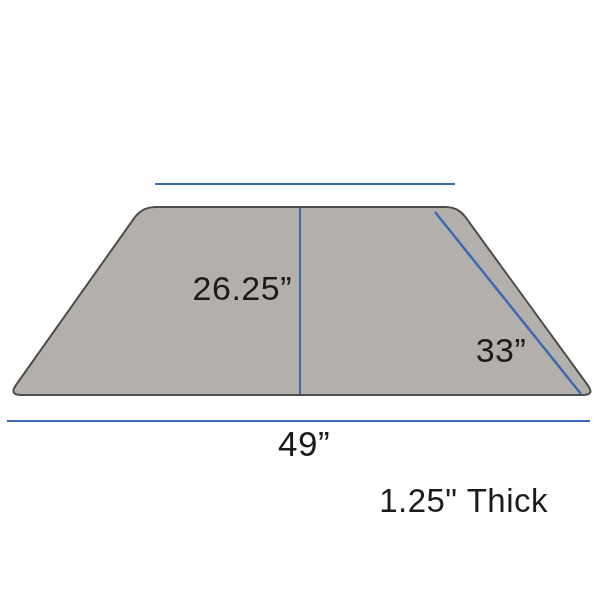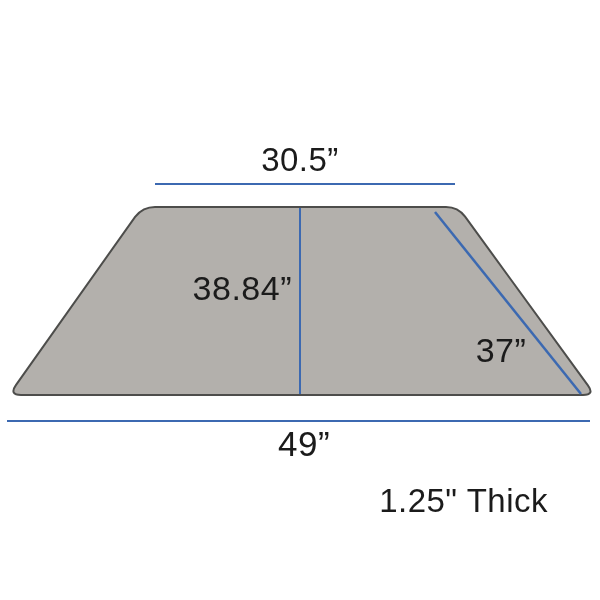--- a/index.html
+++ b/index.html
@@ -84,23 +84,22 @@
 
     <line x1="155" y1="184" x2="455" y2="184" stroke-width="2" stroke="#3c69b1"></line>
 
     <line x1="300" y1="208" x2="300" y2="394" stroke-width="2" stroke="#3c69b1"></line>
 
     <line x1="435" y1="212" x2="581" y2="394" stroke-width="2.5" stroke="#3c69b1"></line>
 
     <line x1="7" y1="421" x2="590" y2="421" stroke-width="2" stroke="#3c69b1"></line>
   </svg>
 
-  <div class="dim-label label-top-width">30.5”</div>
 
-  <div class="dim-label label-height">38.84”</div>
+  <div class="dim-label label-height">26.25”</div>
 
-  <div class="dim-label label-side">37”</div>
+  <div class="dim-label label-side">33”</div>
 
   <div class="dim-label label-bottom-width">49”</div>
 
   <div class="dim-label label-thickness">1.25" Thick</div>
 
 </div>
 
 </body></html>

